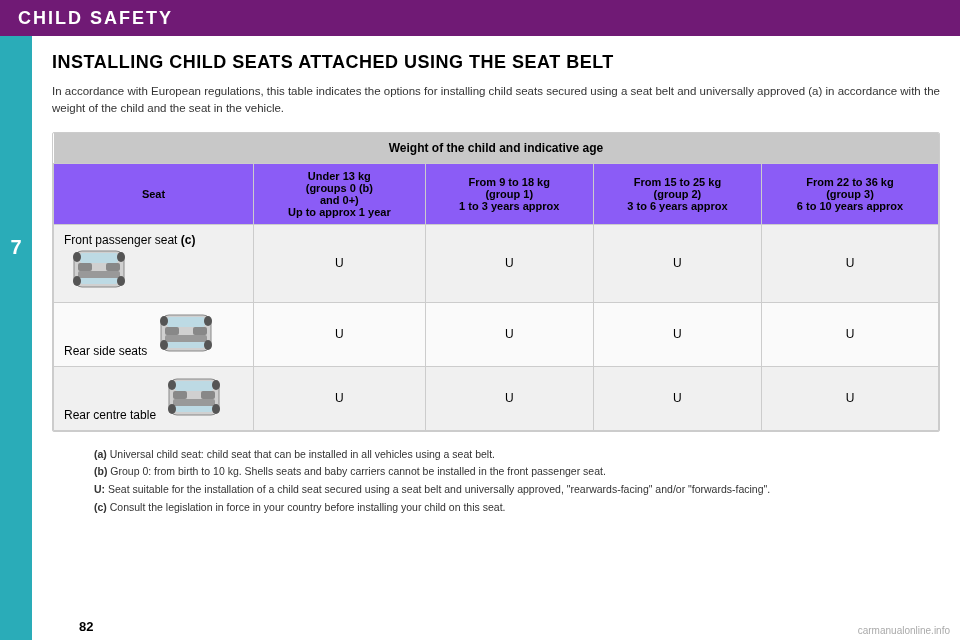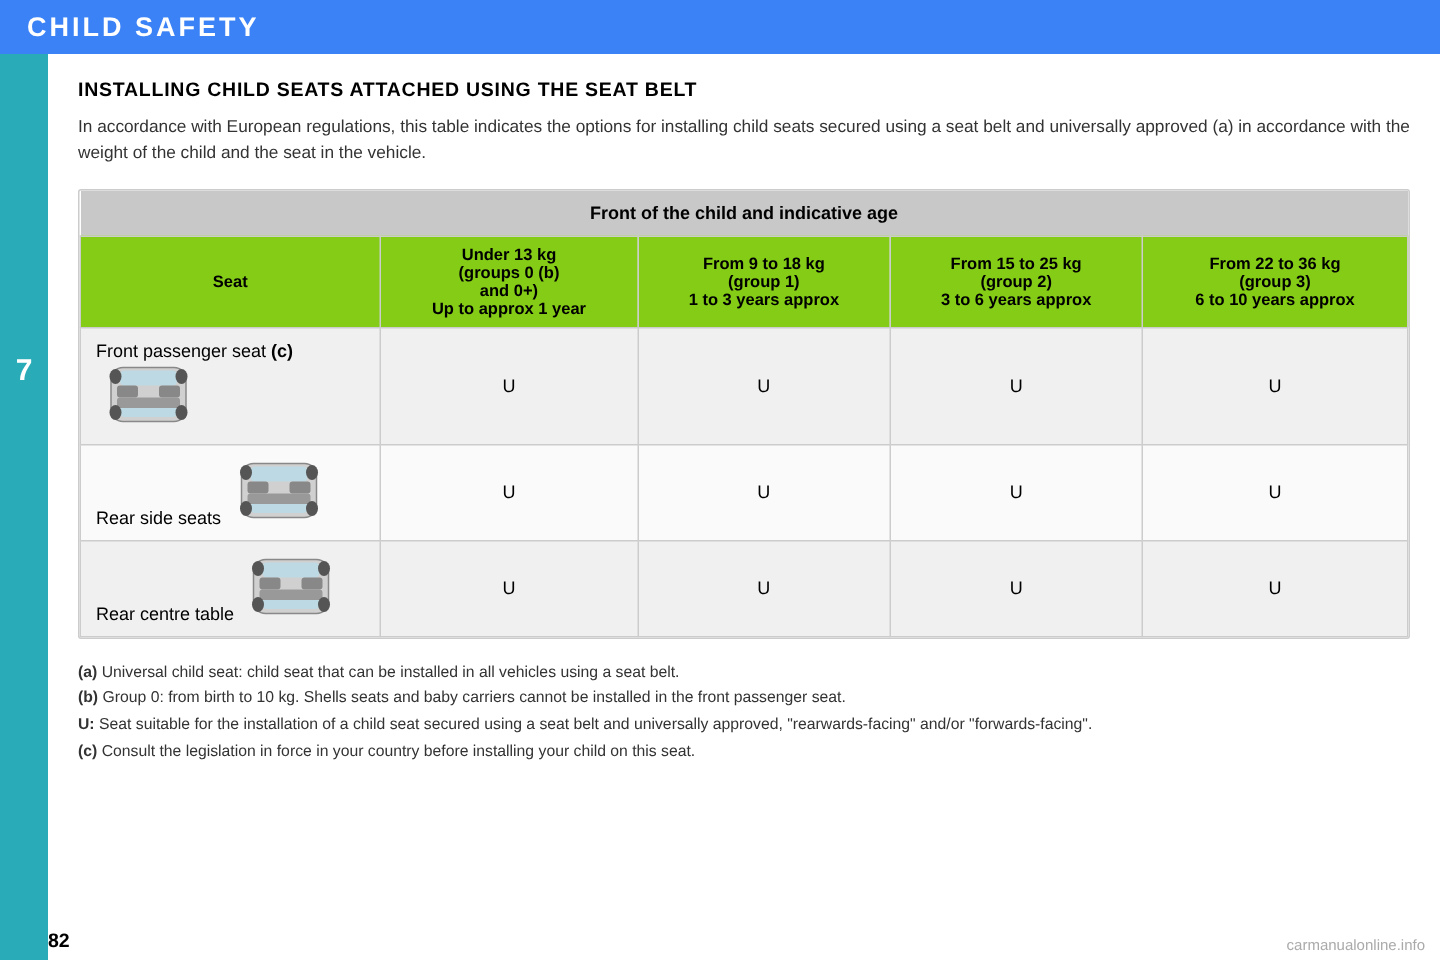--- a/index.html
+++ b/index.html
@@ -7,21 +7,21 @@
       width: 960px;
       height: 640px;
       font-family: Arial, sans-serif;
       background: #fff;
       overflow: hidden;
       position: relative;
     }
 
     
     .header-bar {
-      background: #3b82f6;
+      background: #701a75;
       height: 36px;
       display: flex;
       align-items: center;
       padding-left: 18px;
     }
     .header-bar h1 {
       color: white;
       font-size: 18px;
       font-weight: bold;
       letter-spacing: 2px;
@@ -49,21 +49,21 @@
 
     
     .main-content {
       margin-left: 32px;
       padding: 16px 20px 10px 20px;
       height: 604px;
     }
 
     
     .section-title {
-      font-size: 13px;
+      font-size: 18px;
       font-weight: bold;
       color: #000;
       margin-bottom: 10px;
       letter-spacing: 0.5px;
     }
 
     
     .intro-text {
       font-size: 11.5px;
       color: #333;
@@ -90,21 +90,21 @@
       background: #C8C8C8;
       text-align: center;
       font-weight: bold;
       padding: 8px;
       font-size: 12px;
       color: #000;
     }
 
     
     .col-headers th {
-      background: #84cc16;
+      background: #8b5cf6;
       border: 1px solid #ccc;
       padding: 6px 8px;
       text-align: center;
       font-weight: bold;
       vertical-align: middle;
       font-size: 11px;
       color: #000;
     }
     .col-headers th.seat-col {
       text-align: center;
@@ -139,30 +139,32 @@
     }
 
     
     .footer-notes {
       font-size: 10.5px;
       color: #333;
       line-height: 1.6;
     }
     .footer-notes p {
       margin-bottom: 1px;
+      margin-left: 42px;
     }
 
     
     .page-number {
       position: absolute;
       bottom: 6px;
       left: 32px;
       font-size: 13px;
       font-weight: bold;
       color: #000;
+      padding-left: 47px;
     }
 
     
     .watermark {
       position: absolute;
       bottom: 4px;
       right: 10px;
       font-size: 10px;
       color: #aaa;
     }
@@ -181,21 +183,21 @@
 <div class="main-content">
 
   <div class="section-title">INSTALLING CHILD SEATS ATTACHED USING THE SEAT BELT</div>
 
   <div class="intro-text">In accordance with European regulations, this table indicates the options for installing child seats secured using a seat belt and universally approved (a) in accordance with the weight of the child and the seat in the vehicle.</div>
 
   <div class="table-wrapper">
     <table>
       <thead>
         <tr>
-          <td colspan="5" class="table-header-main">Front of the child and indicative age</td>
+          <td colspan="5" class="table-header-main">Weight of the child and indicative age</td>
         </tr>
         <tr class="col-headers">
           <th class="seat-col">Seat</th>
           <th>Under 13 kg<br>(groups 0 <strong>(b)</strong><br>and 0+)<br>Up to approx 1 year</th>
           <th>From 9 to 18 kg<br>(group 1)<br>1 to 3 years approx</th>
           <th>From 15 to 25 kg<br>(group 2)<br>3 to 6 years approx</th>
           <th>From 22 to 36 kg<br>(group 3)<br>6 to 10 years approx</th>
         </tr>
       </thead>
       <tbody id="table-body">

